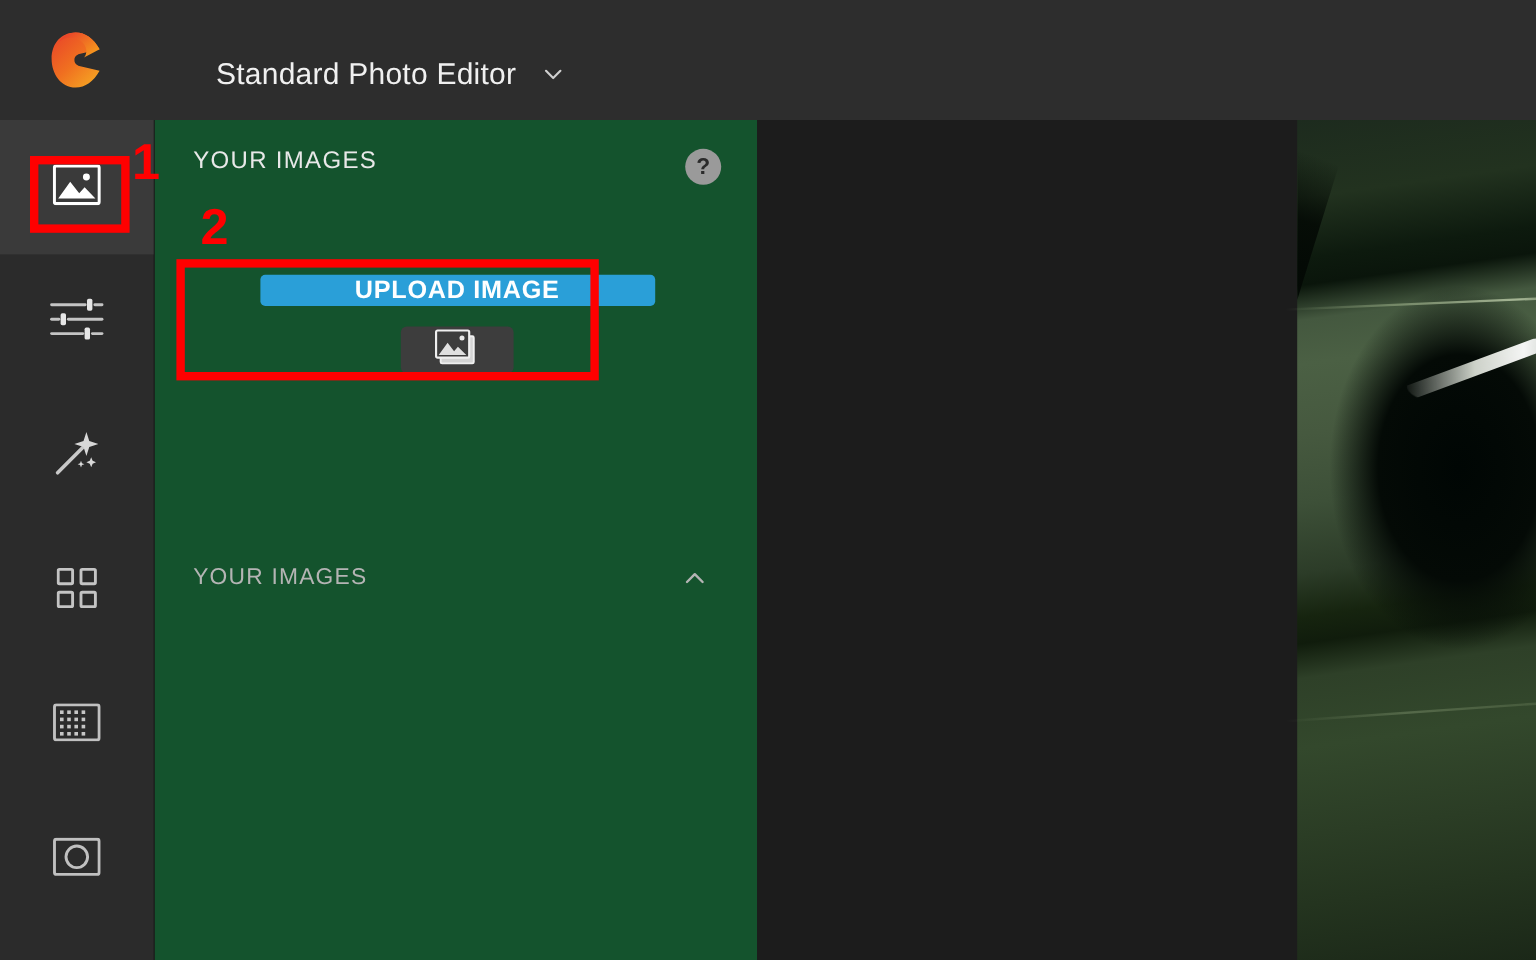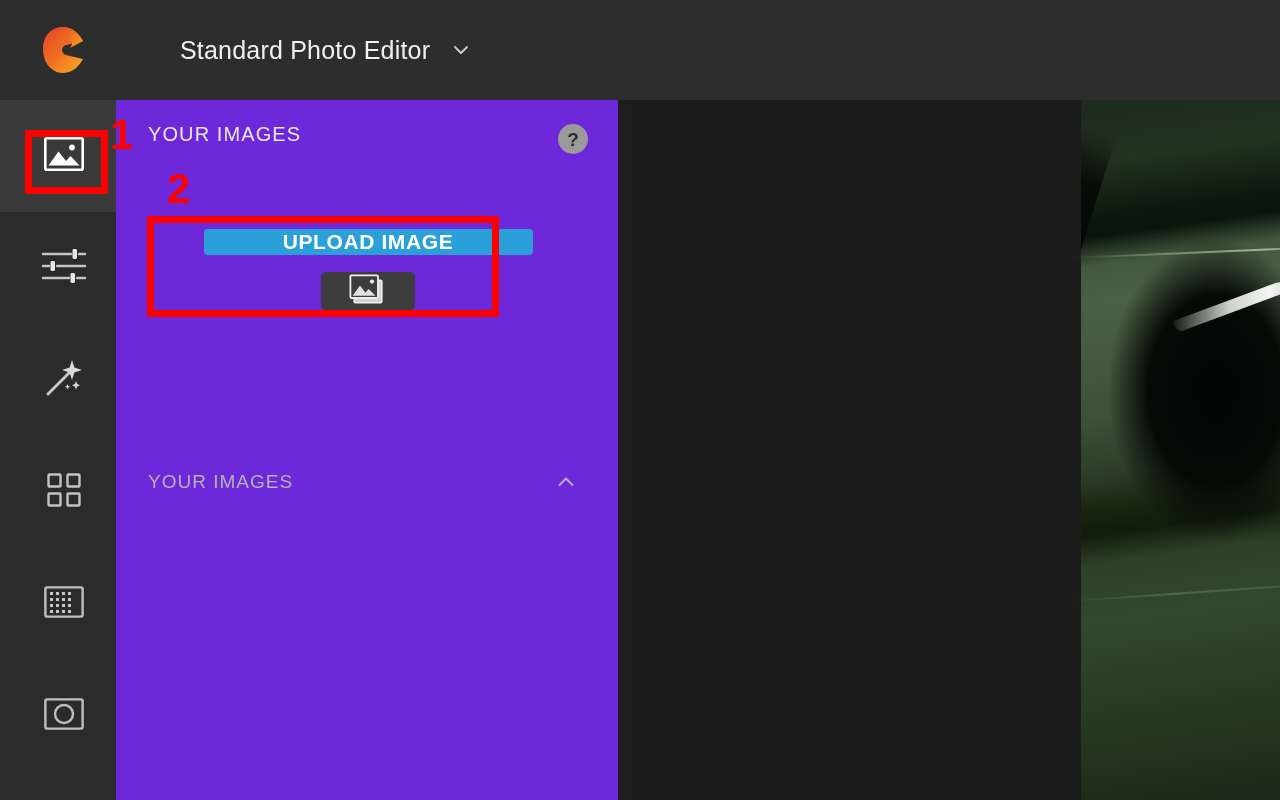--- a/index.html
+++ b/index.html
@@ -30,21 +30,21 @@
     display: flex;
     align-items: center;
   }
   .logo {
     position: absolute;
     left: 42px; top: 26px;
     width: 44px; height: 48px;
   }
   .app-title-wrap {
     position: absolute;
-    left: 180px; top: 0;
+    left: 180px; top: 12px;
     height: 100px;
     display: flex;
     align-items: center;
     gap: 22px;
   }
   .app-title {
     color: #f0f0f0;
     font-size: 25px;
     letter-spacing: 0.2px;
     font-weight: 400;
@@ -72,23 +72,23 @@
     display: flex;
     align-items: center;
     justify-content: center;
   }
   .rail-item.active { background: #3a3a3a; }
   .rail-icon { display: block; }
 
   
   .panel {
     position: absolute;
-    left: 116px; top: 100px;
+    left: 129px; top: 100px;
     width: 502px; height: 700px;
-    background: #6d28d9;
+    background: #14532d;
     box-sizing: border-box;
   }
   .panel-header {
     position: absolute;
     left: 0; top: 0;
     width: 502px; height: 76px;
   }
   .panel-title {
     position: absolute;
     left: 32px; top: 23px;

